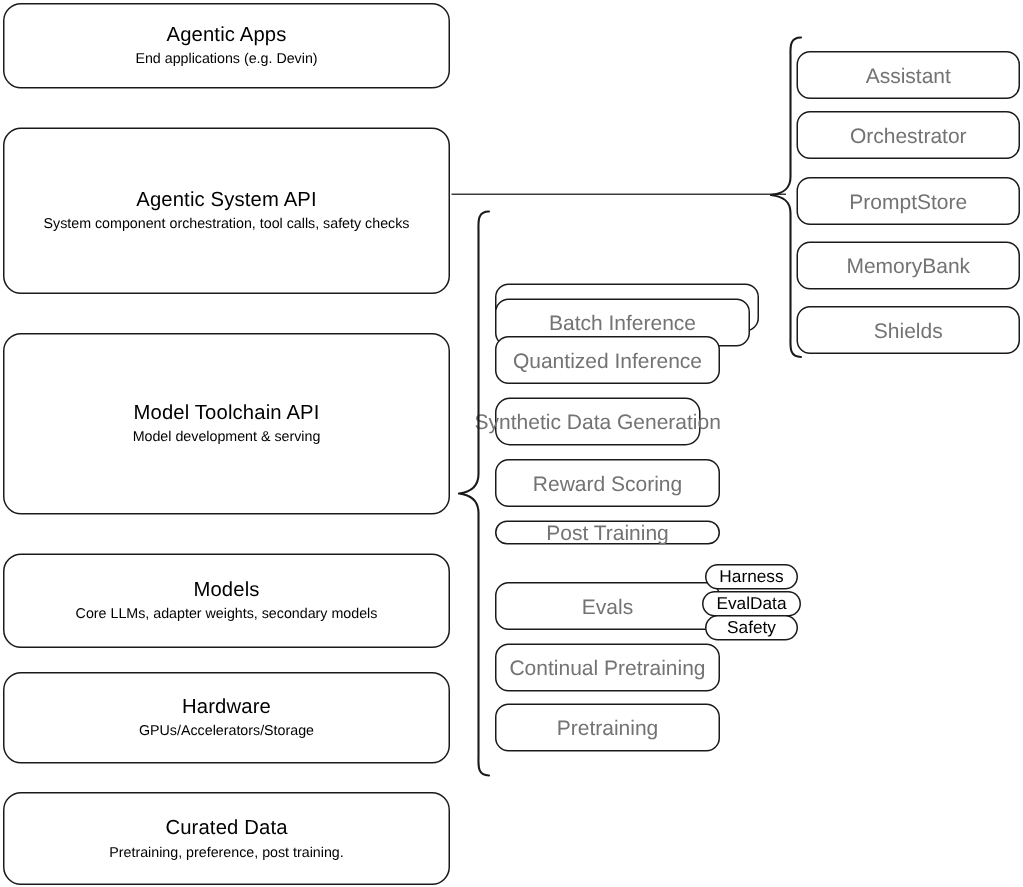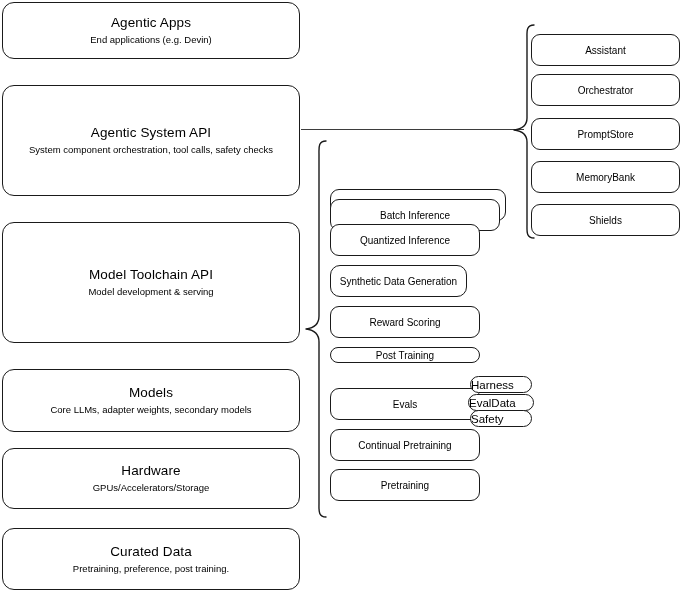--- a/index.html
+++ b/index.html
@@ -50,35 +50,35 @@
   
   .item {
     position: absolute;
     box-sizing: border-box;
     border: 1.3px solid #1a1a1a;
     border-radius: 9px;
     background: #ffffff;
     display: flex;
     align-items: center;
     justify-content: center;
-    font-size: 10px;
-    color: #000000;
+    font-size: 14px;
+    color: #737373;
     white-space: nowrap;
   }
 
   
   .pill {
     position: absolute;
     box-sizing: border-box;
     border: 1.4px solid #1a1a1a;
     border-radius: 999px;
     background: #ffffff;
     display: flex;
     align-items: center;
-    justify-content: flex-start;
+    justify-content: center;
     font-size: 11.5px;
     color: #000000;
     white-space: nowrap;
     z-index: 20;
   }
 
   
   .hline {
     position: absolute;
     height: 0;

